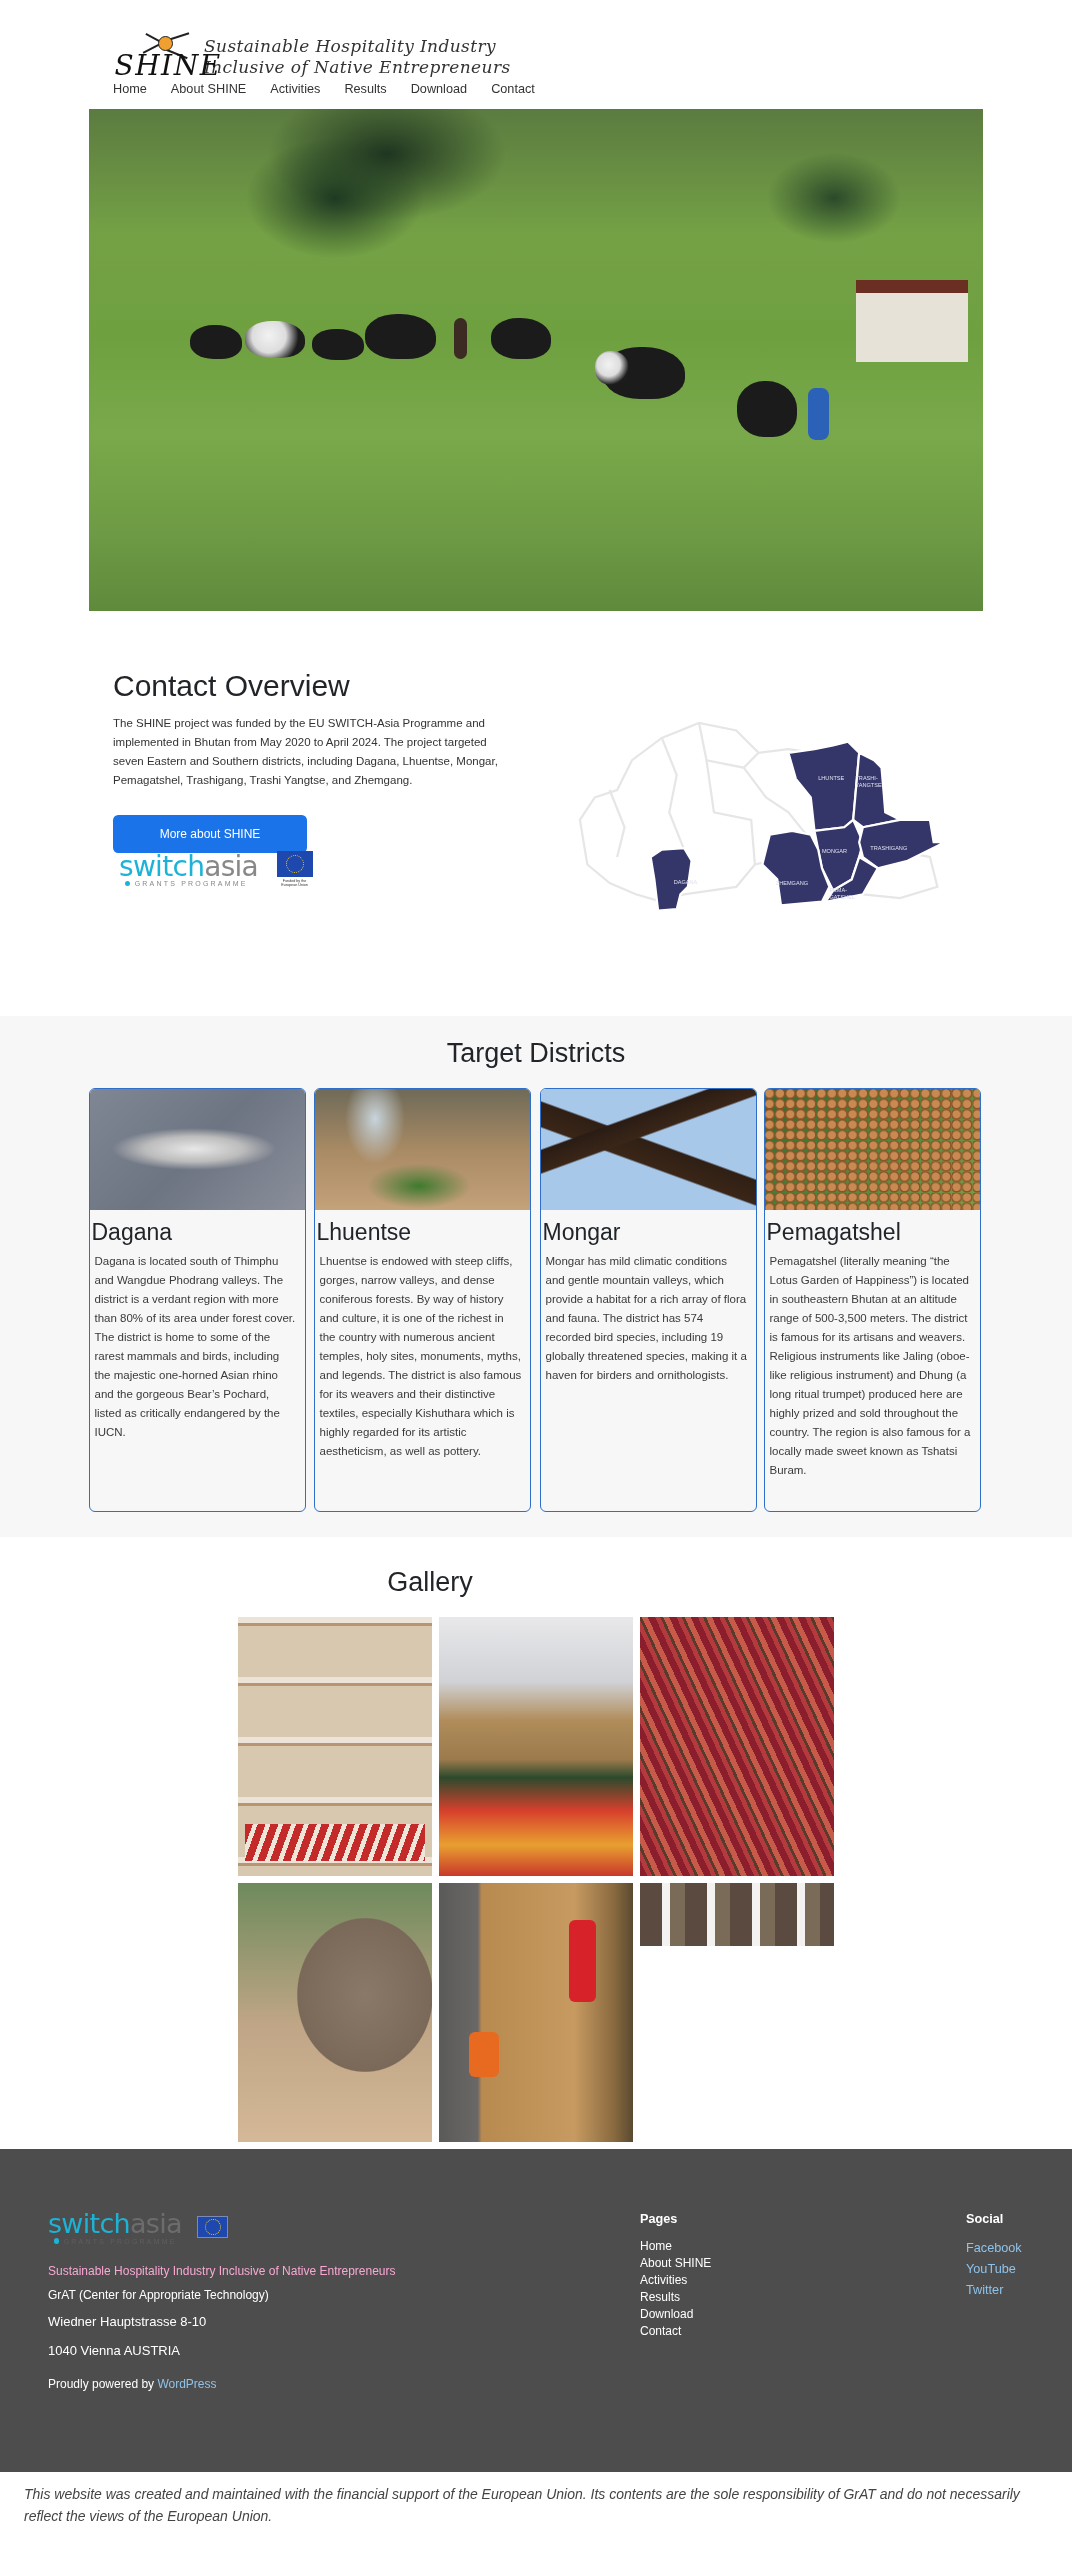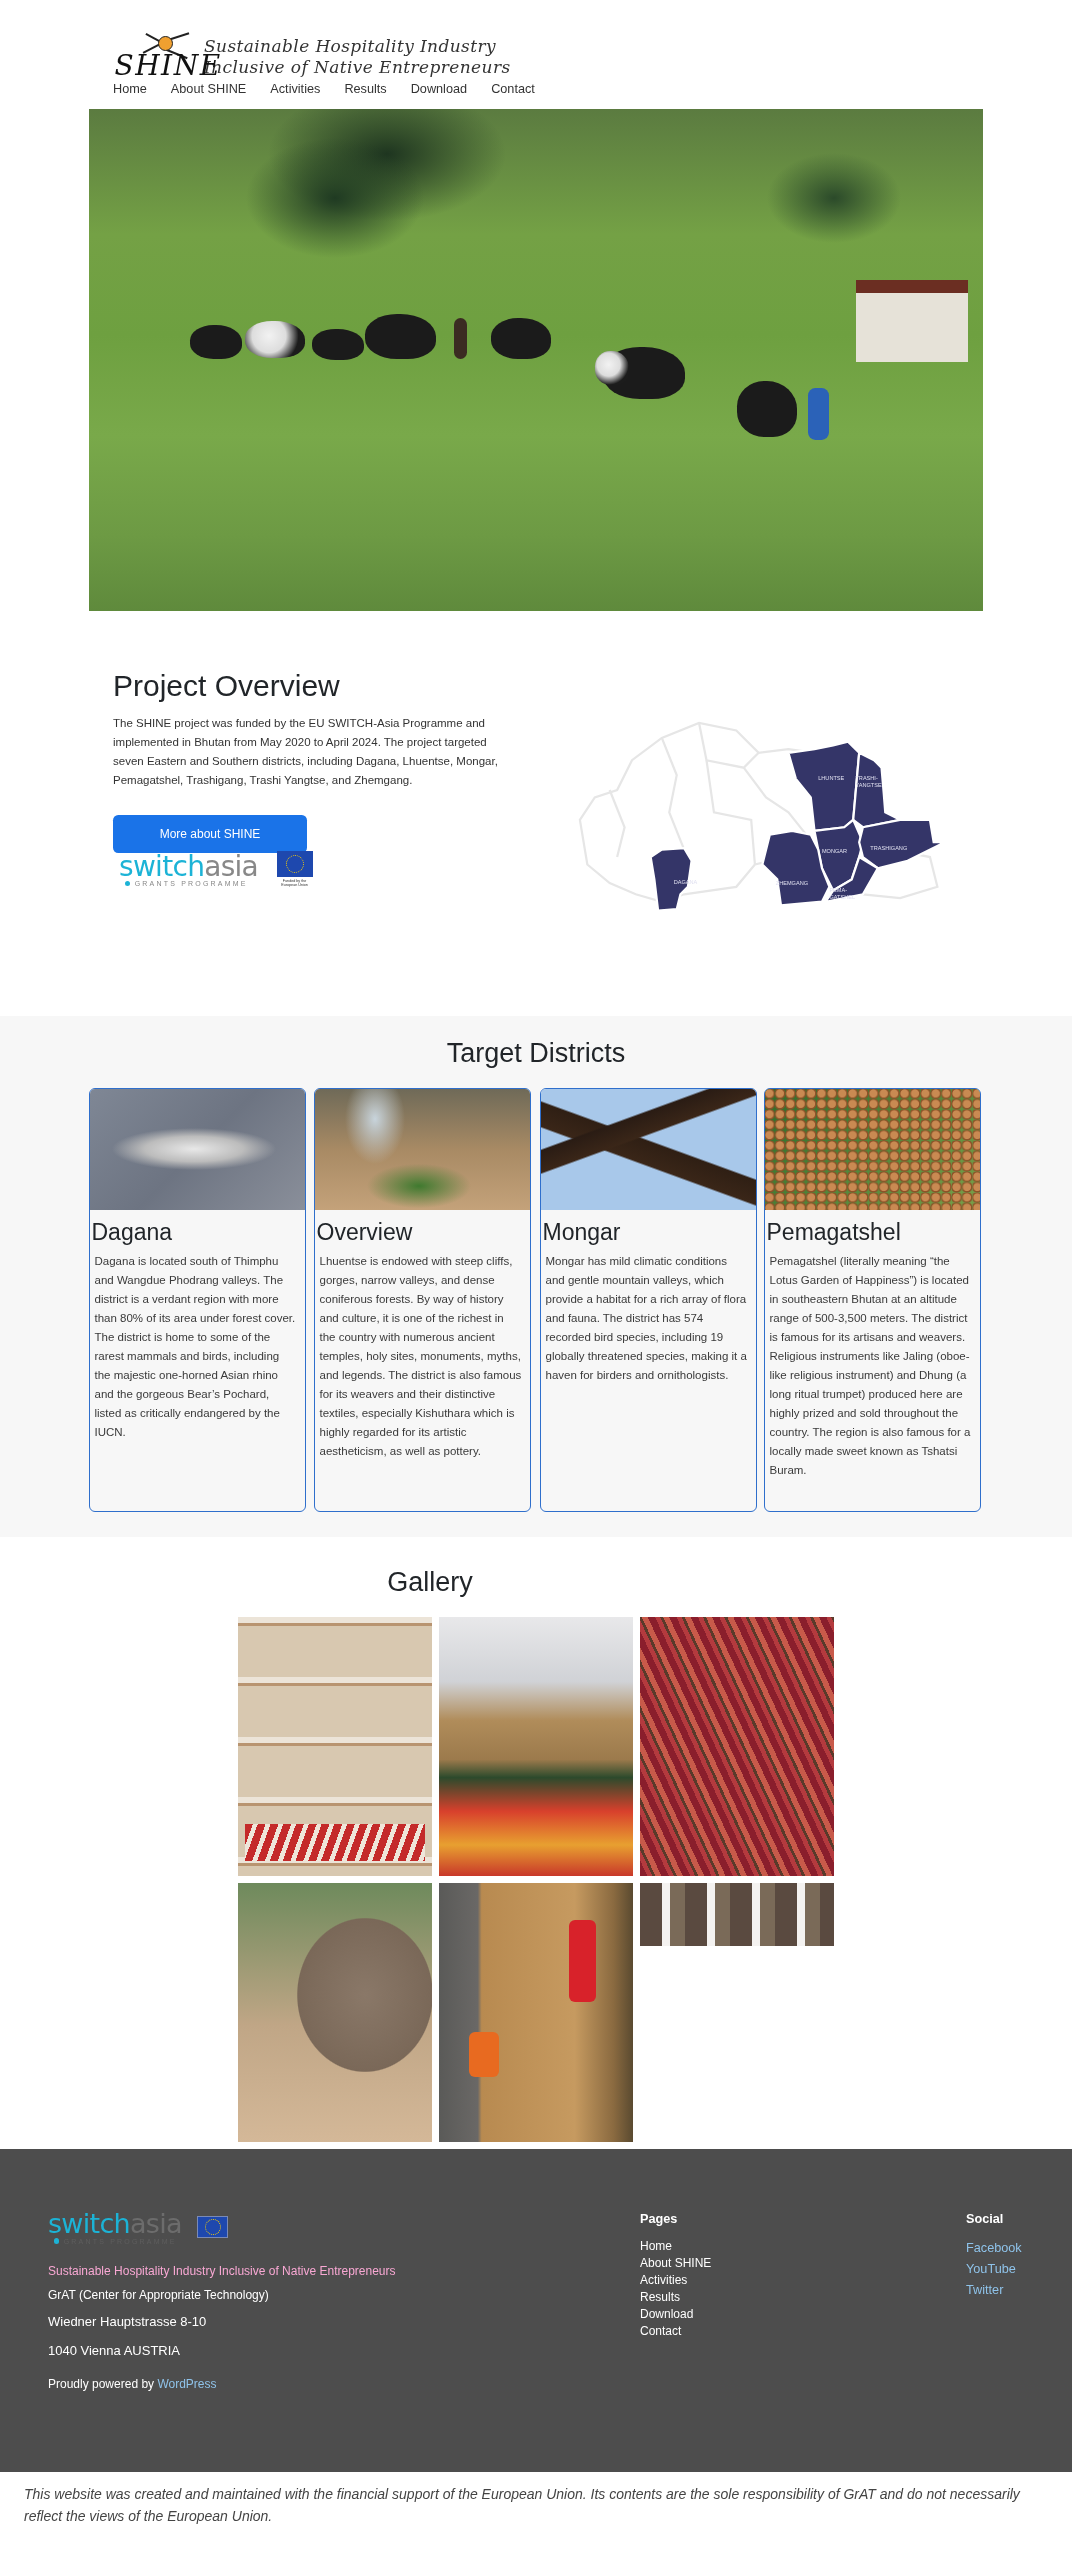--- a/index.html
+++ b/index.html
@@ -125,21 +125,21 @@
   <div class="yak" style="left:276px;top:205px;width:71px;height:45px;"></div>
   <div class="yak" style="left:402px;top:209px;width:60px;height:41px;"></div>
   <div class="yak" style="left:514px;top:238px;width:82px;height:52px;"></div>
   <div class="yak white" style="left:506px;top:242px;width:34px;height:34px;"></div>
   <div class="yak" style="left:648px;top:272px;width:60px;height:56px;"></div>
   <div class="person" style="left:719px;top:279px;width:21px;height:52px;background:#2b62b8;"></div>
   <div class="person" style="left:365px;top:209px;width:13.4px;height:41px;background:#3b2b22;"></div>
 </div>
 
 <section class="overview">
-  <h2 class="ov-title">Project Overview</h2>
+  <h2 class="ov-title">Contact Overview</h2>
   <p class="ov-text">The SHINE project was funded by the EU SWITCH-Asia Programme and implemented in Bhutan from May 2020 to April 2024. The project targeted seven Eastern and Southern districts, including Dagana, Lhuentse, Mongar, Pemagatshel, Trashigang, Trashi Yangtse, and Zhemgang.</p>
   <button class="ov-button">More about SHINE</button>
 
   <div class="ov-logos">
     <div class="switch-logo">
       <div class="word"><span class="a">switch</span><span class="b">asia</span></div>
       <div class="sub">GRANTS PROGRAMME</div>
     </div>
     <div class="eu-flag">
       <div class="flag">
@@ -185,21 +185,21 @@
 <section class="districts">
   <h2 class="sec-title">Target Districts</h2>
   <div class="cards">
     <div class="card" style="left:0;">
       <div class="img" style="background: radial-gradient(ellipse 82px 21px at 104px 60px, #e8e8e8 0%, #bcbcbc 60%, rgba(140,140,150,0) 100%), linear-gradient(135deg,#7f8795 0%,#6d7482 50%,#8a8f9a 100%);"></div>
       <h3>Dagana</h3>
       <p>Dagana is located south of Thimphu and Wangdue Phodrang valleys. The district is a verdant region with more than 80% of its area under forest cover. The district is home to some of the rarest mammals and birds, including the majestic one-horned Asian rhino and the gorgeous Bear’s Pochard, listed as critically endangered by the IUCN.</p>
     </div>
     <div class="card" style="left:225px;">
       <div class="img" style="background: radial-gradient(ellipse 30px 45px at 60px 30px, #c8d4dc 0%, rgba(200,212,220,0) 100%), radial-gradient(ellipse 52px 22.3px at 104px 97px, #3f7a2f 0%, rgba(63,122,47,0) 100%), linear-gradient(180deg,#6f6a58 0%,#a88a64 50%,#c4a27a 100%);"></div>
-      <h3>Overview</h3>
+      <h3>Lhuentse</h3>
       <p>Lhuentse is endowed with steep cliffs, gorges, narrow valleys, and dense coniferous forests. By way of history and culture, it is one of the richest in the country with numerous ancient temples, holy sites, monuments, myths, and legends. The district is also famous for its weavers and their distinctive textiles, especially Kishuthara which is highly regarded for its artistic aestheticism, as well as pottery.</p>
     </div>
     <div class="card" style="left:451px;">
       <div class="img" style="background: linear-gradient(160deg, rgba(0,0,0,0) 30%, #2a1c14 31%, #3a2618 42%, rgba(0,0,0,0) 43%), linear-gradient(200deg, rgba(0,0,0,0) 45%, #2f1f14 46%, #3a2618 58%, rgba(0,0,0,0) 59%), #a8c8ea;"></div>
       <h3>Mongar</h3>
       <p>Mongar has mild climatic conditions and gentle mountain valleys, which provide a habitat for a rich array of flora and fauna. The district has 574 recorded bird species, including 19 globally threatened species, making it a haven for birders and ornithologists.</p>
     </div>
     <div class="card" style="left:675px;">
       <div class="img" style="background: radial-gradient(circle at 4.5px 4.5px, #c98a52 0 3.7px, #8a5228 4.5px 5.2px, rgba(0,0,0,0) 6px) 0 0/10.4px 10.4px, linear-gradient(135deg,#2d6b2a,#7aa04a);"></div>
       <h3>Pemagatshel</h3>

